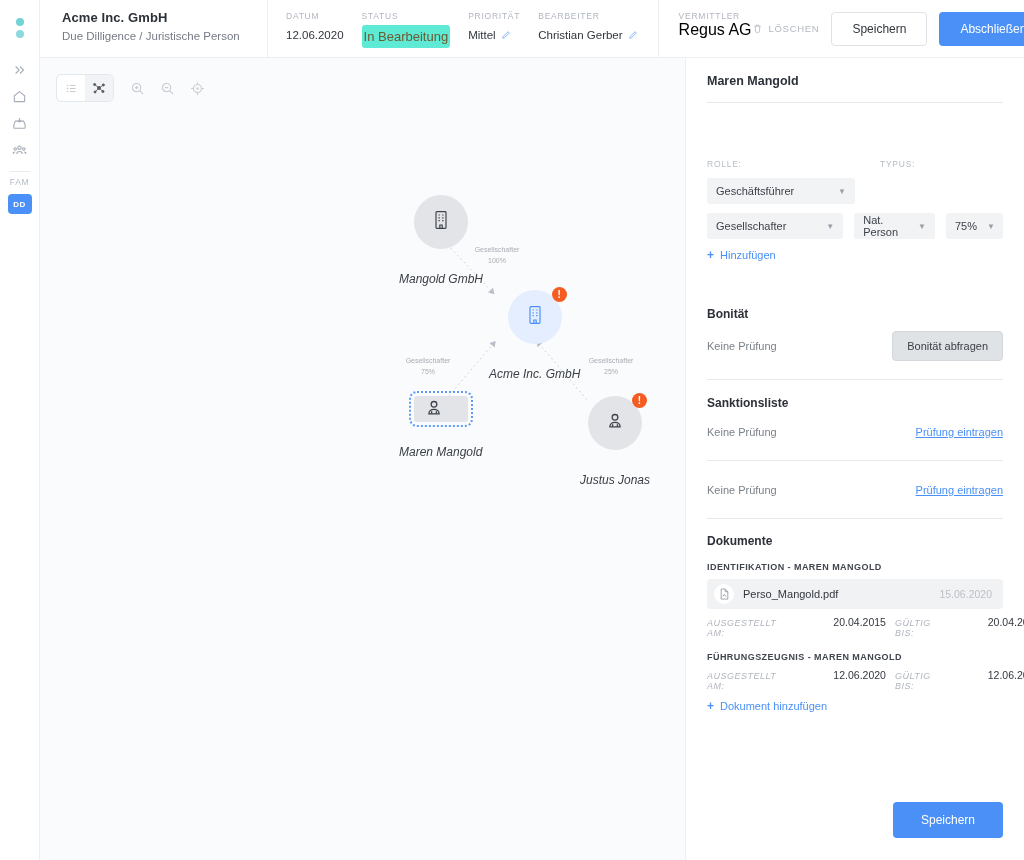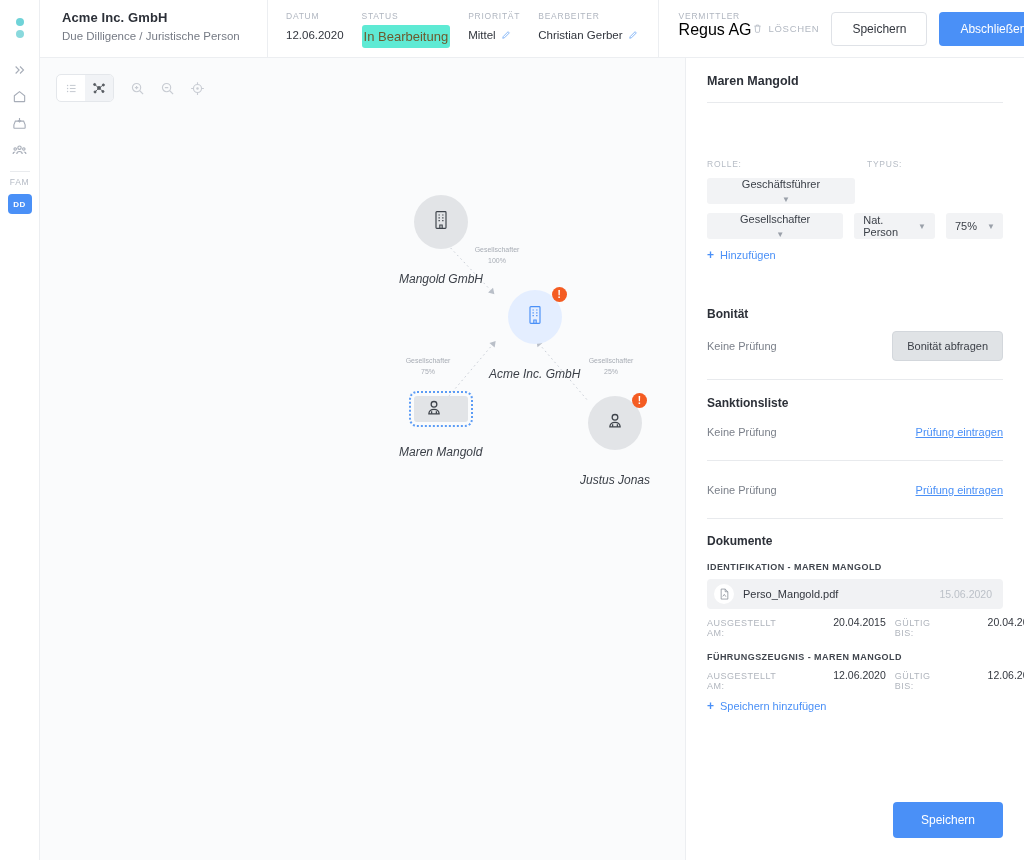--- a/index.html
+++ b/index.html
@@ -102,21 +102,21 @@
   .p-title { font-size:12.5px; font-weight:bold; color:#2c3038; padding:16px 0 14px; }
   .hr { height:1px; background:#e8eaed; }
   .p-gap { height:56px; }
   .fieldlbl { font-size:8.5px; letter-spacing:.75px; color:#b6bcc5; text-transform:uppercase; }
   .frow { display:flex; gap:11px; margin-top:9px; }
   .sel {
     background:#f2f3f5; border-radius:3px; height:26px; display:flex; align-items:center;
     justify-content:space-between; padding:0 9px; font-size:11px; color:#3a3f47; cursor:pointer;
   }
   .sel .caret { color:#9aa0a9; font-size:8px; margin-left:10px; }
-  .sel.w1 { width:148px;flex-direction:column; }
+  .sel.w1 { width:148px; }
   .sel.w2 { width:87px; }
   .sel.w3 { width:57px; }
   .addlink { display:flex; align-items:center; gap:6px; color:#4a90f7; font-size:11px; margin-top:10px; cursor:pointer; }
   .addlink .plus { font-size:12px; font-weight:bold; line-height:1; }
 
   .sec-title { font-size:12px; font-weight:bold; color:#2c3038; }
   .sec-row { display:flex; align-items:center; justify-content:space-between; min-height:26px; }
   .muted { font-size:11px; color:#7b808a; }
   .btn-grey {
     background:#e0e3e6; border:1px solid #d3d7dc; border-radius:4px; color:#3c4048;
@@ -129,21 +129,21 @@
     background:#f1f2f4; border-radius:4px; height:30px; display:flex; align-items:center;
     padding:0 11px 0 7px; cursor:pointer;
   }
   .doc-ico {
     width:20px; height:20px; border-radius:50%; background:#fff; display:flex;
     align-items:center; justify-content:center; color:#8a9099; flex:0 0 20px;
   }
   .doc-name { font-size:11px; color:#33373f; margin-left:9px; flex:1 1 auto; }
   .doc-date { font-size:10.5px; color:#bcc1c8; }
   .doc-meta { display:flex; gap:9px; align-items:baseline; margin-top:7px; font-size:9px; }
-  .doc-meta .k { letter-spacing:.5px; color:#b0b5bd; text-transform:uppercase; }
+  .doc-meta .k { letter-spacing:.5px; color:#b0b5bd; text-transform:uppercase;font-style:italic; }
   .doc-meta .v { font-size:10.5px; color:#33373f;margin-left:48px; }
   .panel-foot { flex:0 0 auto; padding: 12px 21px 22px; display:flex; justify-content:flex-end; }
   .btn-save-lg { background:#4a90f7; color:#fff; border:none; border-radius:4px; font-size:12px; padding:11px 28px; cursor:pointer; font-family:"Liberation Sans", sans-serif; }
 </style>
 </head>
 <body>
 
 <div id="app">
 
   <div class="rail">
@@ -358,21 +358,21 @@
           </div>
       </div>
 
       <div class="panel">
         <div class="panel-scroll">
 
           <div class="p-title">Maren Mangold</div>
           <div class="hr"></div>
           <div class="p-gap"></div>
 
-          <div style="display:flex;gap:12px;">
+          <div style="display:flex;gap:25px;">
             <div class="fieldlbl" style="width:148px;">ROLLE:</div>
             <div class="fieldlbl">TYPUS:</div>
           </div>
 
           <div class="frow">
             <div class="sel w1">
               <span>Geschäftsführer</span>
               <span class="caret">▼</span>
             </div>
           </div>
@@ -456,21 +456,21 @@
                   <div class="doc-meta">
                     <span class="k">AUSGESTELLT AM:</span>
                     <span class="v">12.06.2020</span>
                     <span class="k">GÜLTIG BIS:</span>
                     <span class="v">12.06.2022</span>
                   </div>
                 </div>
               </div>
             <div class="addlink" style="margin-top:9px;">
               <span class="plus">+</span>
-              <span>Speichern hinzufügen</span>
+              <span>Dokument hinzufügen</span>
             </div>
           </div>
         </div>
 
         <div class="panel-foot">
           <button class="btn-save-lg">Speichern</button>
         </div>
       </div>
 
     </div>

